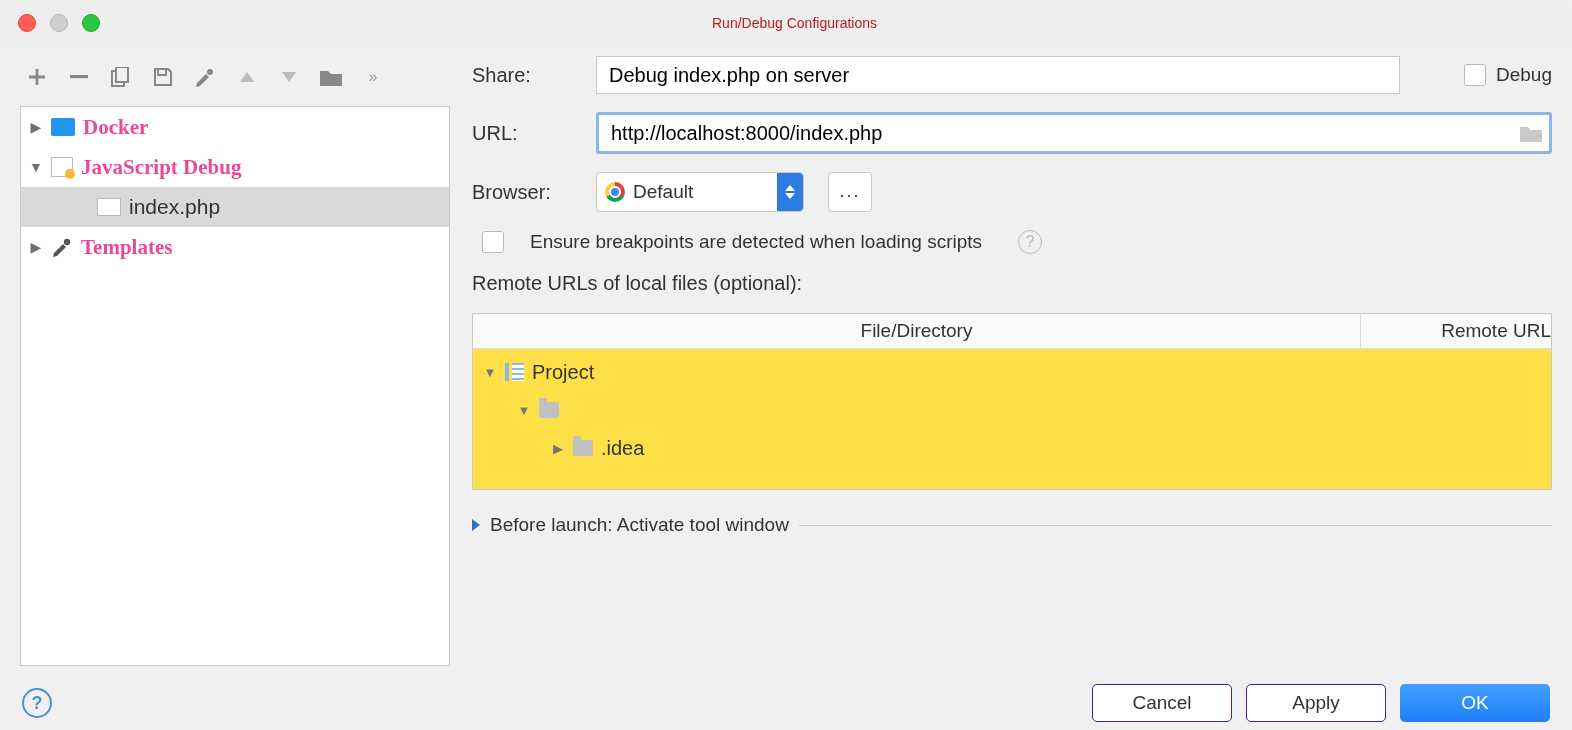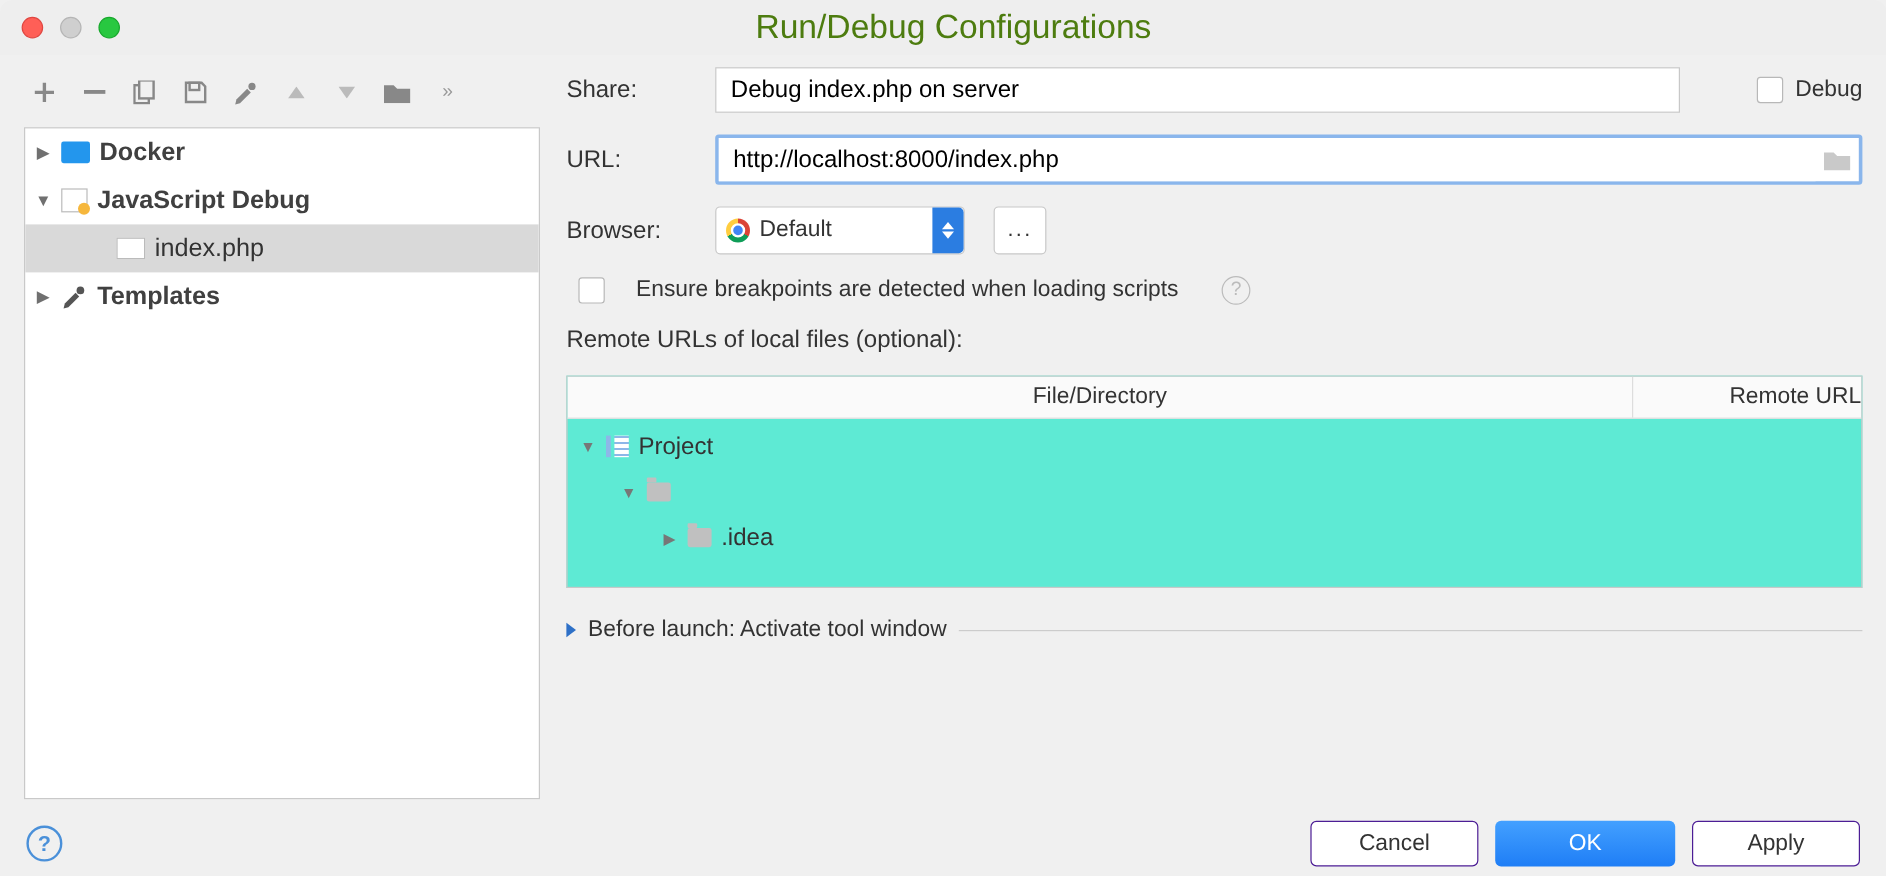--- a/index.html
+++ b/index.html
@@ -20,50 +20,50 @@
   position: relative;
   background: #eeeeee;
   border-top-left-radius: 10px;
   border-top-right-radius: 10px;
 }
 .traffic { display: flex; gap: 14px; padding-left: 18px; }
 .tl { width: 18px; height: 18px; border-radius: 50%; }
 .tl.red { background: #ff5f57; border: 1px solid #e04640; }
 .tl.yel { background: #cfcfcf; border: 1px solid #b5b5b5; }
 .tl.grn { background: #28c840; border: 1px solid #17a92c; }
-.titlebar .title { position: absolute; left: 17px; right: 0; text-align: center; font-size: 28px; color: #4d7c0f; }
+.titlebar .title { position: absolute; left: 17px; right: 0; text-align: center; font-size: 14px; color: #b91c1c; }
 .body { display: flex; height: 630px; background: #f0f0f0; }
 .left { width: 462px; padding: 10px 12px 10px 20px; display: flex; flex-direction: column; }
 .right { flex: 1; padding: 10px 20px 10px 10px; display: flex; flex-direction: column; gap: 18px; }
 .toolbar { display: flex; align-items: center; gap: 20px; height: 42px; padding: 0 6px; }
 .toolbar .ico { width: 22px; height: 22px; display: flex; align-items: center; justify-content: center; color: #777; }
 .tree-box { border: 1px solid #c9c9c9; background: #fff; flex: 1; margin-top: 8px; overflow: hidden; }
 .tree-row { display: flex; align-items: center; height: 40px; padding-left: 8px; gap: 8px; }
 .tree-row.selected { background: #d9d9d9; }
 .tree-row .arrow { width: 14px; display:inline-flex; justify-content:center; color:#707070; font-size:14px; }
 .tree-row .label { font-size: 21px; }
-.tree-row .label.bold { font-weight: 600; color:#404040; }
+.tree-row .label.bold { font-weight: 600; color:#ec4899;font-family:Liberation Serif, serif; }
 .tree-row.indent2 { padding-left: 76px; }
 .form-row { display: flex; align-items: center; gap: 14px; }
 .form-row .lbl { width: 110px; font-size: 20px; color: #333; }
 .text-in { flex: 1; height: 38px; border: 1px solid #c8c8c8; background: #fff; padding: 0 12px; font-size: 20px; }
 .url-wrap { flex:1; display:flex; align-items:center; height:42px; border:3px solid #8ab6ec; border-radius:3px; background:#fff; }
 .url-in { flex:1; border:none; outline:none; height:100%; padding:0 12px; font-size:20px; }
 .url-folder { width:36px; color:#b8b8b8; display:flex; align-items:center; justify-content:center; }
 .share-box { display:flex; align-items:center; gap:10px; margin-left:50px; }
 .checkbox { width:22px; height:22px; border:1.5px solid #b8b8b8; border-radius:3px; background:#fff; }
 .select { width: 208px; height: 40px; border:1px solid #c8c8c8; background:#fff; display:flex; align-items:center; padding-left:8px; border-radius:4px; position:relative; gap:8px;}
 .select .sel-arrows { position:absolute; right:0; top:0; bottom:0; width:26px; background:#2b7de1; border-top-right-radius:4px; border-bottom-right-radius:4px; display:flex; flex-direction:column; align-items:center; justify-content:center; gap:2px;}
 .select .sel-arrows::before { content:""; border-left:5px solid transparent; border-right:5px solid transparent; border-bottom:6px solid #fff;}
 .select .sel-arrows::after { content:""; border-left:5px solid transparent; border-right:5px solid transparent; border-top:6px solid #fff;}
 .dots-btn { width:44px; height:40px; border:1px solid #c8c8c8; background:#fff; border-radius:4px; text-align:center; line-height:36px; font-size:18px; letter-spacing:2px; margin-left:10px;}
 .cb-row { display:flex; align-items:center; gap:26px; padding-left:10px; }
 .help-circ { width:24px; height:24px; border-radius:50%; border:1.5px solid #bbb; color:#bbb; display:inline-flex; align-items:center; justify-content:center; font-size:16px; margin-left:10px;}
 .sect-label { font-size:20px; color:#333; }
-.remote-table { border:1px solid #c8c8c8; background:#5eead4; display:flex; flex-direction:column; }
+.remote-table { border:1px solid #c8c8c8; background:#fde047; display:flex; flex-direction:column; }
 .rt-head { display:flex; background:#fafafa; border-bottom:1px solid #ddd; }
 .rt-head .col1 { flex:1; text-align:center; padding:6px 0; border-right:1px solid #ddd; font-size:19px; color:#333;}
 .rt-head .col2 { width:190px; text-align:right; padding:6px 0; font-size:19px; color:#333;}
 .rt-body { padding:4px 0 22px 0;}
 .rt-row { display:flex; align-items:center; height:38px; padding-left:10px; gap:8px; font-size:20px; color:#333;}
 .rt-row.ind1 { padding-left:44px;}
 .rt-row.ind2 { padding-left:78px;}
 .rt-arrow { width:14px; display:inline-flex; justify-content:center; color:#777; font-size:13px;}
 .fold-icon { width:20px; height:16px; background:#c0c0c0; border-radius:2px; position:relative;}
 .fold-icon::before { content:""; position:absolute; top:-4px; left:0; width:8px; height:4px; background:#c0c0c0; border-radius:1px;}
@@ -245,16 +245,16 @@
       <span>Before launch: Activate tool window</span>
       <span class="line"></span>
     </div>
   </div>
 </div>
 
 <div class="footer">
   <div class="help">?</div>
   <div class="btns">
     <div class="btn">Cancel</div>
+    <div class="btn">Apply</div>
     <div class="btn primary">OK</div>
-    <div class="btn">Apply</div>
   </div>
 </div>
 
 </body></html>

